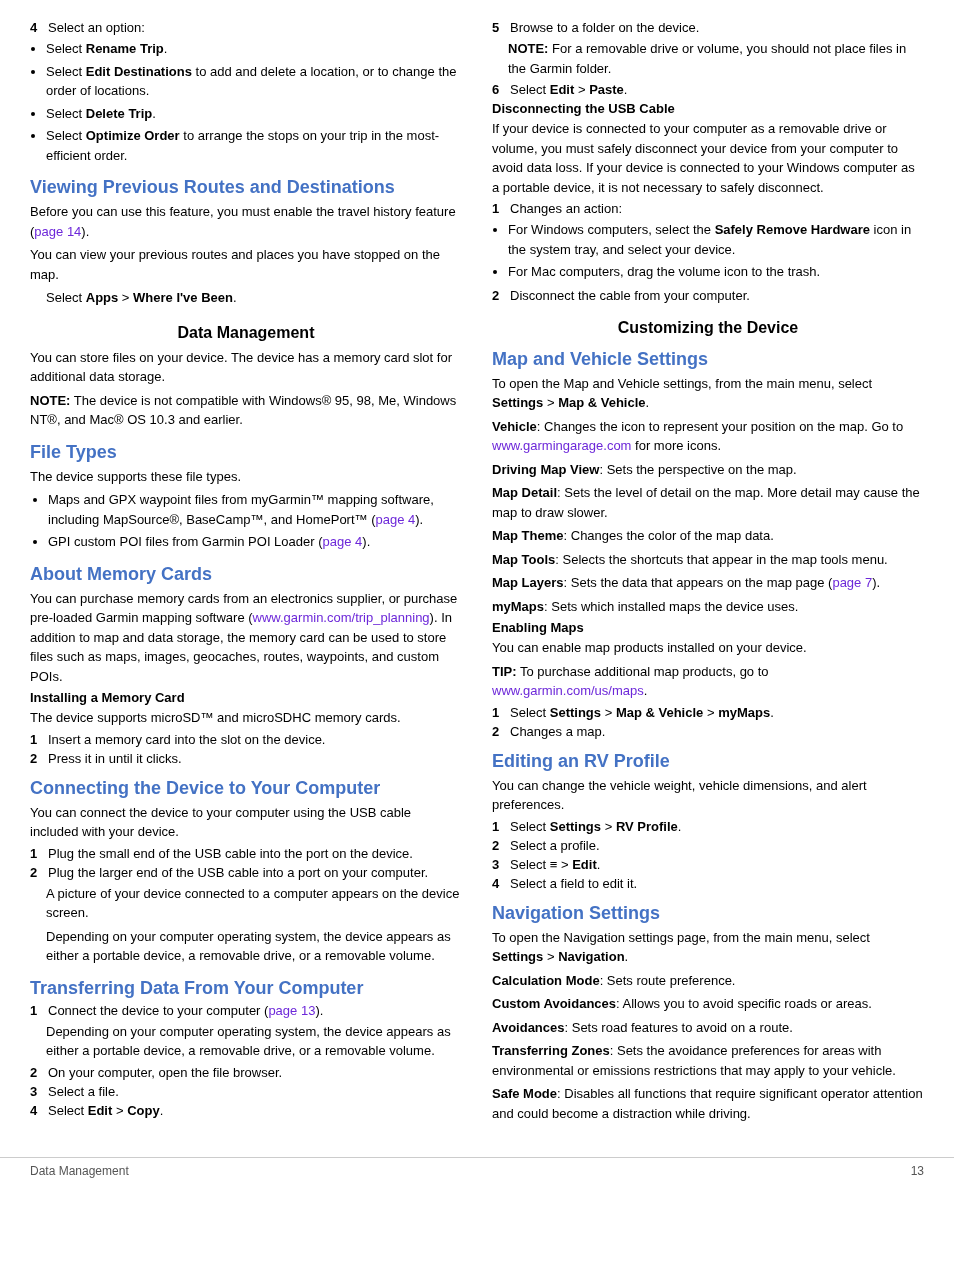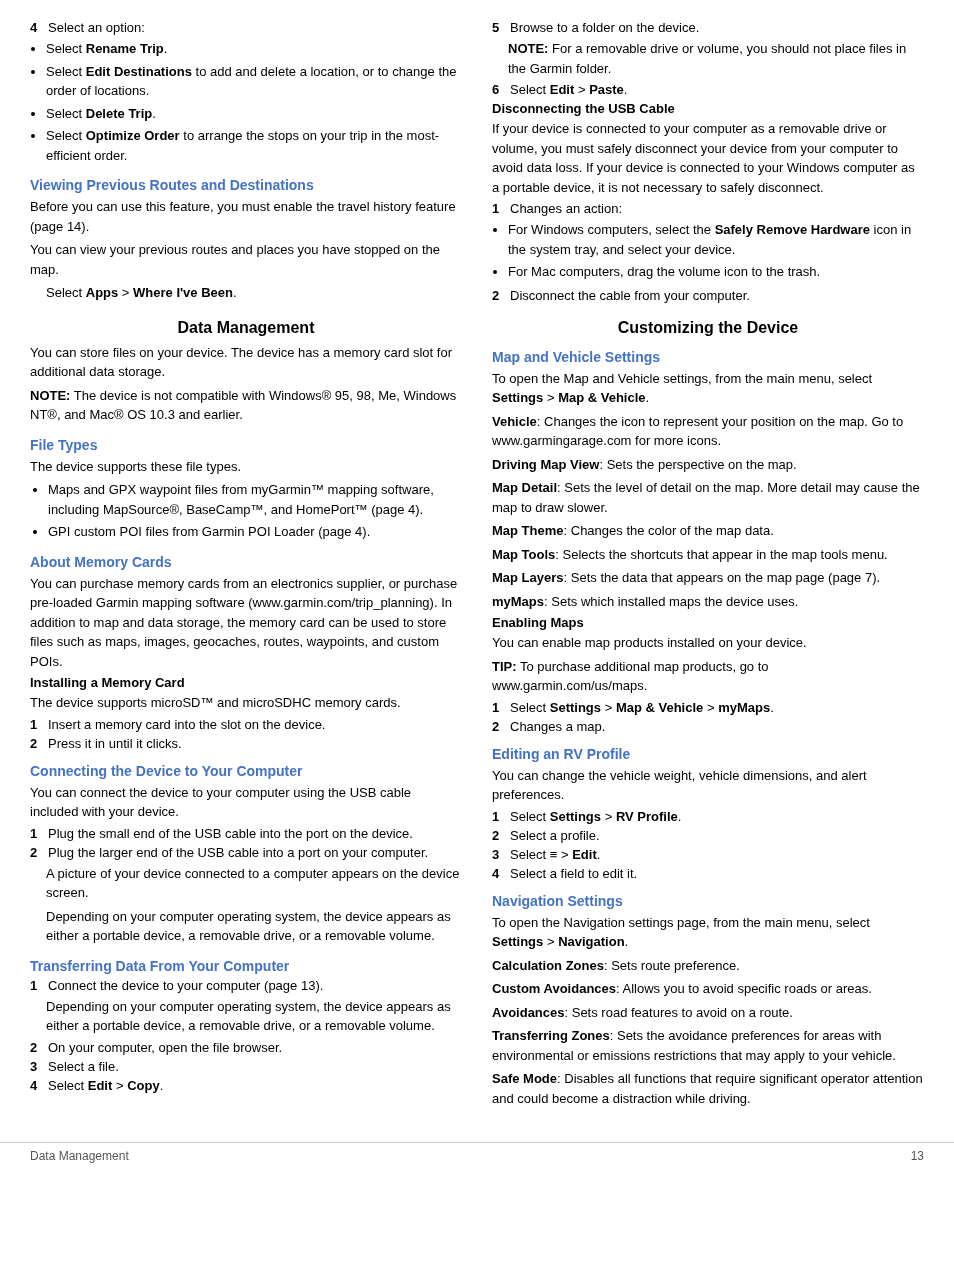--- a/index.html
+++ b/index.html
@@ -20,21 +20,21 @@
     .left-col {
       flex: 1;
       max-width: 440px;
     }
     .right-col {
       flex: 1;
       max-width: 440px;
     }
     .section-heading {
       color: #4472C4;
-      font-size: 14px;
+      font-size: 18px;
       font-weight: bold;
       margin-bottom: 4px;
       margin-top: 12px;
     }
     .center-heading {
       text-align: center;
       font-size: 16px;
       font-weight: bold;
       color: #000;
       margin: 16px 0 6px 0;
@@ -45,21 +45,21 @@
     }
     ul {
       margin-left: 18px;
       margin-bottom: 6px;
     }
     ul li {
       margin-bottom: 3px;
       line-height: 1.5;
     }
     .bold { font-weight: bold; }
-    .link { color: #000000; text-decoration: none; }
+    .link { color: #6d28d9; text-decoration: none; }
     .sub-section-heading {
       font-weight: bold;
       margin-top: 0;
       margin-bottom: 3px;
     }
     .footer-bar {
       display: flex;
       justify-content: space-between;
       padding: 6px 30px;
       font-size: 12px;
@@ -237,21 +237,21 @@
       </div>
       <div class="step-row">
         <span class="step-num">4</span>
         <span>Select a field to edit it.</span>
       </div>
     </div>
 
     <div>
       <div class="section-heading">Navigation Settings</div>
       <p>To open the Navigation settings page, from the main menu, select <span class="bold">Settings</span> &gt; <span class="bold">Navigation</span>.</p>
-      <p><span class="bold">Calculation Zones</span>: Sets route preference.</p>
+      <p><span class="bold">Calculation Mode</span>: Sets route preference.</p>
       <p><span class="bold">Custom Avoidances</span>: Allows you to avoid specific roads or areas.</p>
       <p><span class="bold">Avoidances</span>: Sets road features to avoid on a route.</p>
       <p><span class="bold">Transferring Zones</span>: Sets the avoidance preferences for areas with environmental or emissions restrictions that may apply to your vehicle.</p>
       <p><span class="bold">Safe Mode</span>: Disables all functions that require significant operator attention and could become a distraction while driving.</p>
     </div>
 
   </div>
 </div>
 
 <div class="footer-bar">

